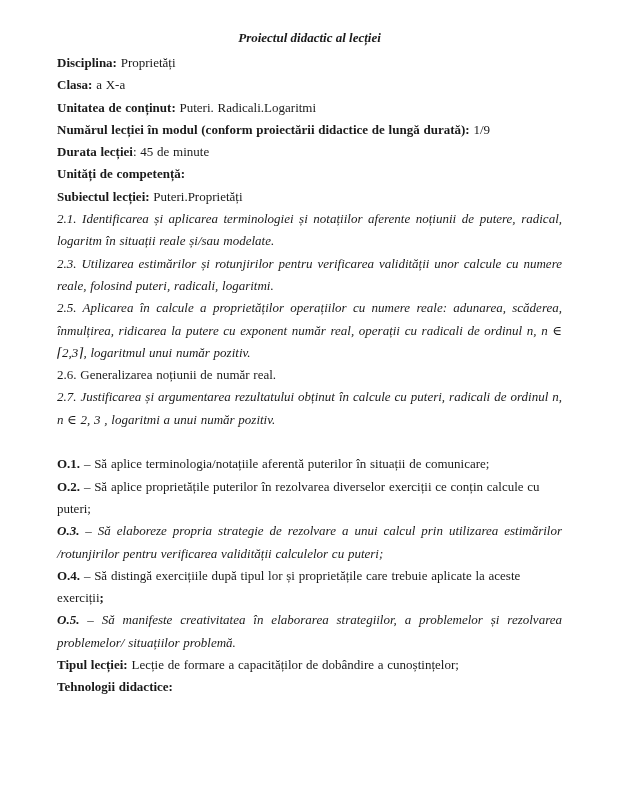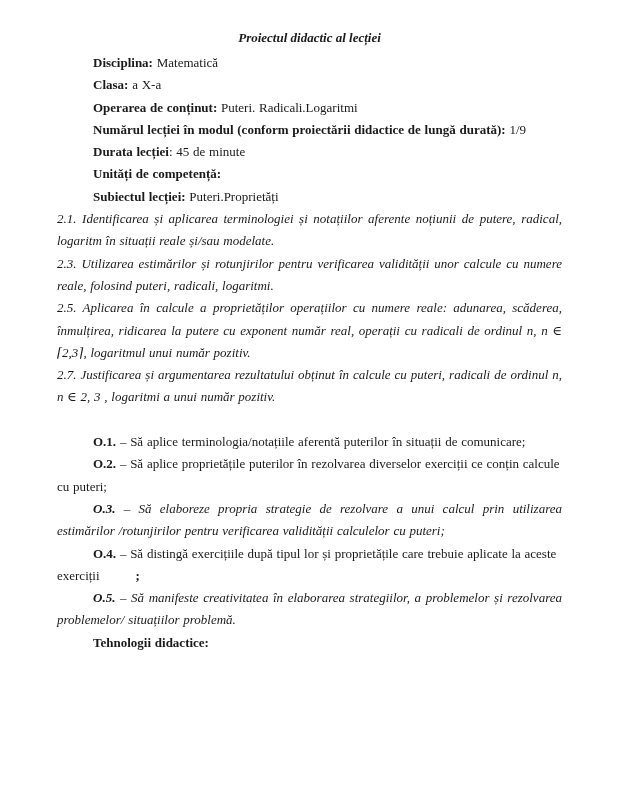--- a/index.html
+++ b/index.html
@@ -35,41 +35,42 @@
   }
   .para.justify {
     text-align: justify;
     font-style: italic;
   }
   .para.spacer {
     min-height: 22.3px;
   }
   .bold {
     font-weight: bold;
-    margin-left: 36px;
   }
 </style>
 </head>
 <body>
 
 <div class="page">
   <h1 class="doc-title">Proiectul didactic al lecției</h1>
   <div>
-      <p class="para"><span class="bold">Disciplina:</span><span> Matematică</span></p>
+      <p class="para"><span class="bold">Disciplina:</span><span> Proprietăți</span></p>
       <p class="para"><span class="bold">Clasa:</span><span> a X-a</span></p>
-      <p class="para"><span class="bold">Operarea de conținut:</span><span> Puteri. Radicali.Logaritmi</span></p>
+      <p class="para"><span class="bold">Unitatea de conținut:</span><span> Puteri. Radicali.Logaritmi</span></p>
       <p class="para"><span class="bold">Numărul lecției în modul (conform proiectării didactice de lungă durată):</span><span> 1/9</span></p>
       <p class="para"><span class="bold">Durata lecției</span><span>: 45 de minute</span></p>
       <p class="para"><span class="bold">Unități de competență:</span></p>
       <p class="para"><span class="bold">Subiectul lecției:</span><span> Puteri.Proprietăți</span></p>
       <p class="para justify"><span>2.1. Identificarea și aplicarea terminologiei și notațiilor aferente   noțiunii de putere, radical, logaritm în situații reale și/sau  modelate.</span></p>
       <p class="para justify"><span>2.3. Utilizarea estimărilor și rotunjirilor   pentru verificarea validității unor calcule cu numere reale, folosind puteri, radicali, logaritmi.</span></p>
       <p class="para justify"><span>2.5. Aplicarea în calcule a proprietăților operațiilor cu numere reale: adunarea, scăderea, înmulțirea, ridicarea la putere cu exponent număr real, operații cu radicali de ordinul n, n ∈ ⌈2,3⌉, logaritmul unui număr pozitiv.</span></p>
+      <p class="para"><span>2.6. Generalizarea noțiunii de număr real.</span></p>
       <p class="para justify"><span>2.7. Justificarea și argumentarea rezultatului obținut în calcule cu puteri, radicali de ordinul n, n ∈  2, 3 , logaritmi a unui număr pozitiv.</span></p>
       <p class="para spacer"></p>
       <p class="para"><span class="bold">O.1.</span><span> – Să aplice terminologia/notațiile aferentă puterilor în situații de comunicare;</span></p>
       <p class="para"><span class="bold">O.2.</span><span> – Să aplice proprietățile puterilor în rezolvarea diverselor exerciții ce conțin calcule cu puteri;</span></p>
       <p class="para justify"><span class="bold">O.3.</span><span> – Să elaboreze propria strategie de rezolvare a unui calcul prin utilizarea estimărilor /rotunjirilor pentru verificarea validității calculelor cu puteri;</span></p>
       <p class="para"><span class="bold">O.4.</span><span> – Să distingă exercițiile după tipul lor și proprietățile care trebuie aplicate la aceste exerciții</span><span class="bold">;</span></p>
       <p class="para justify"><span class="bold">O.5.</span><span> – Să manifeste creativitatea în elaborarea strategiilor, a problemelor și rezolvarea problemelor/ situațiilor problemă.</span></p>
+      <p class="para"><span class="bold">Tipul lecției:</span><span> Lecție de formare a capacităților de dobândire a cunoștințelor;</span></p>
       <p class="para"><span class="bold">Tehnologii didactice:</span></p>
     </div>
 </div>
 
 </body></html>

